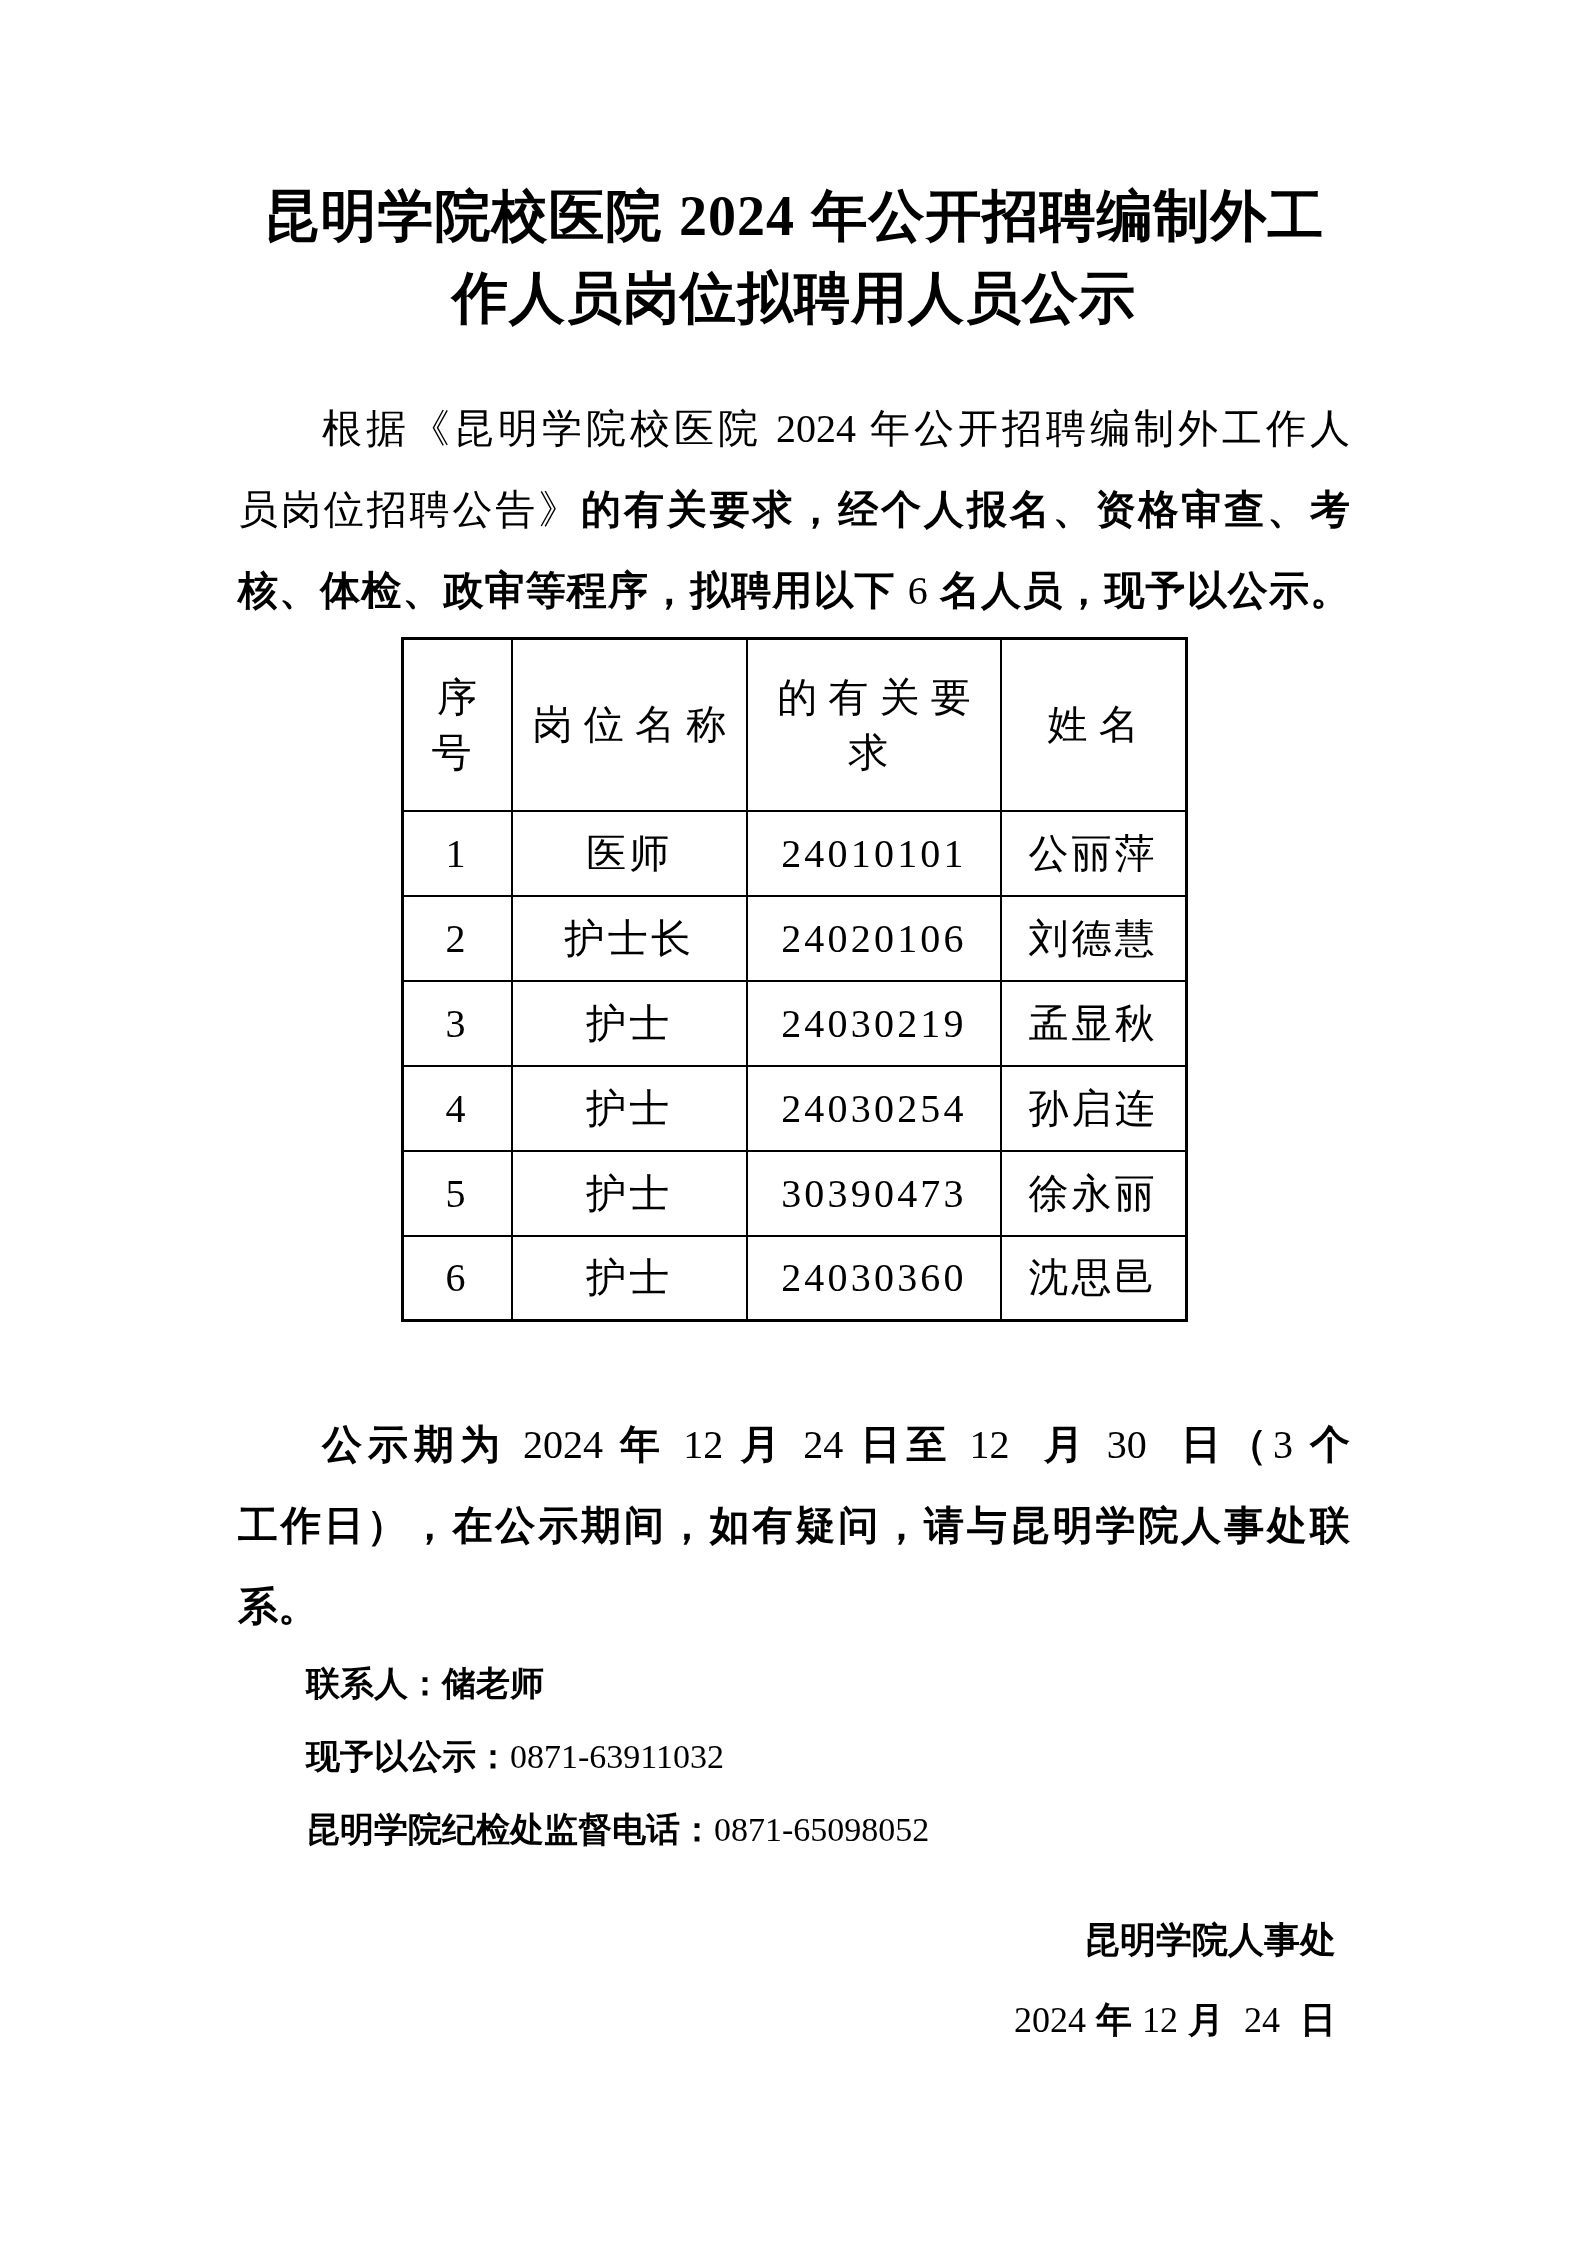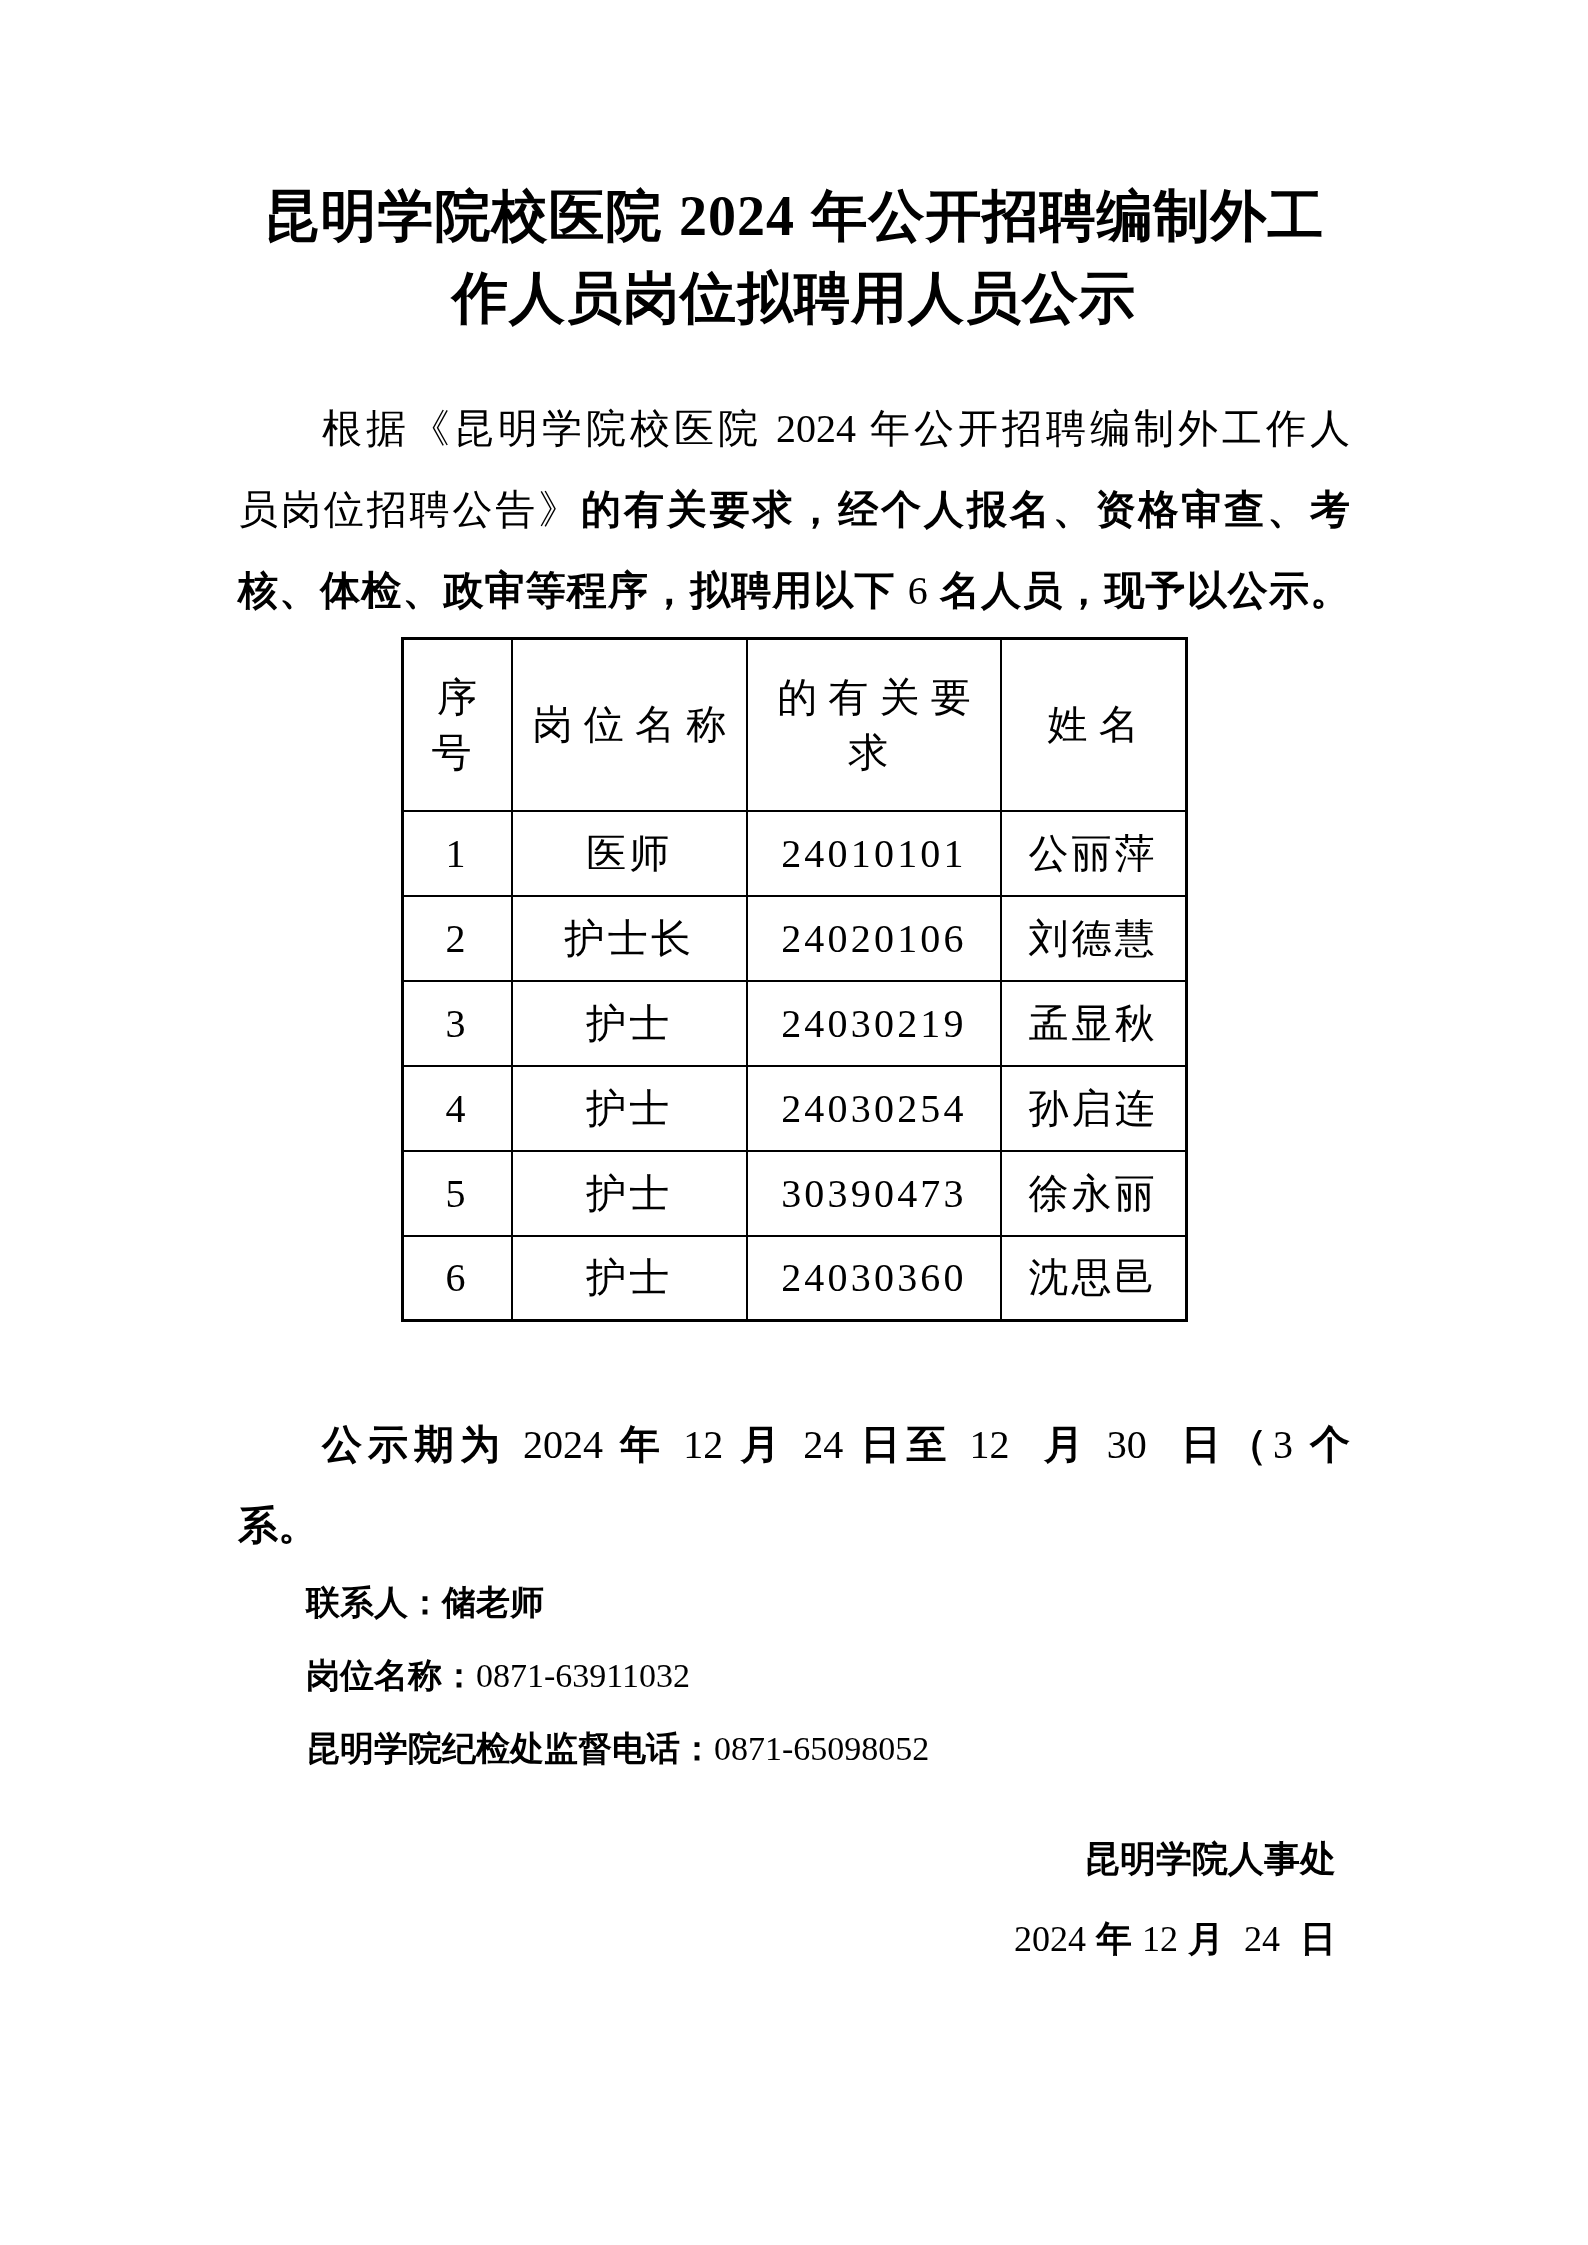--- a/index.html
+++ b/index.html
@@ -159,26 +159,27 @@
           <td>6</td>
           <td>护士</td>
           <td>24030360</td>
           <td>沈思邑</td>
         </tr>
       </tbody>
   </table>
 
   <div class="para notice">
     <div class="line indent"><span class="seg ht">公示期为 </span><span class="seg num">2024</span><span class="seg ht"> 年 </span><span class="seg num">12</span><span class="seg ht"> 月 </span><span class="seg num">24</span><span class="seg ht"> 日至 </span><span class="seg num">12</span><span class="seg ht">  月 </span><span class="seg num">30</span><span class="seg ht">  日（</span><span class="seg num">3</span><span class="seg ht"> 个</span></div>
+    <div class="line"><span class="seg ht">工作日），在公示期间，如有疑问，请与昆明学院人事处联</span></div>
     <div class="line no-justify"><span class="seg ht">系。</span></div>
   </div>
 
   <div class="contacts">
     <div class="contact-line"><span class="seg ht">联系人：储老师</span></div>
-    <div class="contact-line"><span class="seg ht">岗位名称：</span><span class="seg num">0871-63911032</span></div>
+    <div class="contact-line"><span class="seg ht">现予以公示：</span><span class="seg num">0871-63911032</span></div>
     <div class="contact-line"><span class="seg ht">昆明学院纪检处监督电话：</span><span class="seg num">0871-65098052</span></div>
   </div>
 
   <div class="signature">
     <div class="sig-line"><span class="seg ht">昆明学院人事处</span></div>
     <div class="sig-line"><span class="seg num">2024</span><span class="seg ht"> 年 </span><span class="seg num">12</span><span class="seg ht"> 月  </span><span class="seg num">24</span><span class="seg ht">  日</span></div>
   </div>
 
 </div>
 

